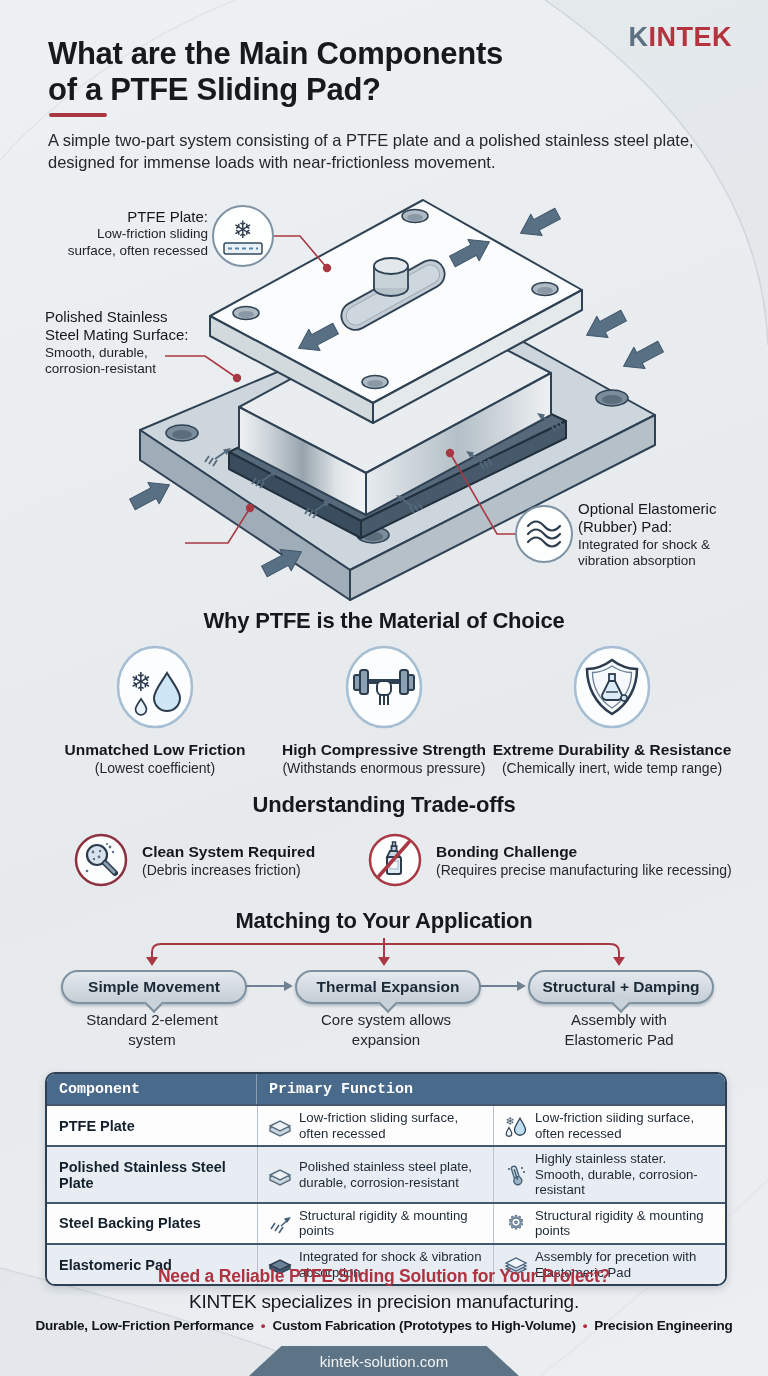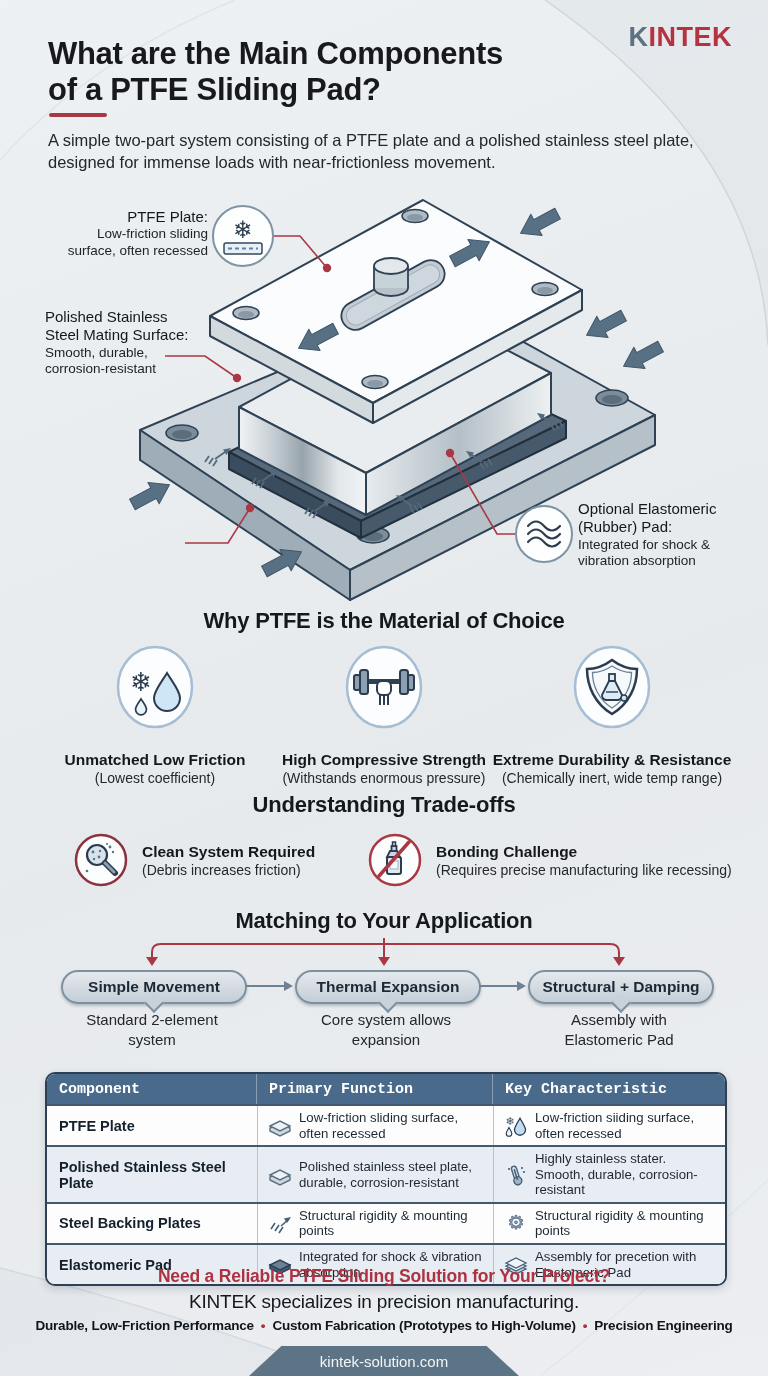--- a/index.html
+++ b/index.html
@@ -22,21 +22,21 @@
   .lab1{top:208px;left:40px;width:168px;text-align:right;}
   .lab2{top:308px;left:45px;width:175px;}
   .lab3{top:533px;left:45px;width:175px;}
   .lab4{top:500px;left:578px;width:175px;}
 
   
   .h2{left:0;width:768px;text-align:center;font-size:22px;font-weight:800;letter-spacing:-.2px;color:#15181c;}
 
   
   .why-col{top:645px;width:250px;text-align:center;transform:translateX(-50%);}
-  .why-col .ttl{margin-top:18px;font-size:15.5px;font-weight:800;color:#14181d;}
+  .why-col .ttl{margin-top:8px;font-size:15.5px;font-weight:800;color:#14181d;}
   .why-col .sub{font-size:14px;color:#24282d;margin-top:1px;}
 
   
   .to-item{top:831px;display:flex;align-items:center;gap:12px;}
   .to-text .ttl{font-size:15.5px;font-weight:800;color:#14181d;}
   .to-text .sub{font-size:14px;color:#24282d;margin-top:1px;}
 
   
   .pill{top:970px;width:182px;height:30px;border:2px solid #7e91a1;border-radius:17px;
     background:linear-gradient(#e4e9ed,#c5ced6);box-shadow:0 2px 3px rgba(40,60,80,.28);
@@ -396,21 +396,20 @@
   </div>
   <div class="abs pill-sub" style="left:619px">
     <div>Assembly with</div>
     <div>Elastomeric Pad</div>
   </div>
 
   <div class="abs table">
     <div class="thead">
       <div class="th">Component</div>
       <div class="th">Primary Function</div>
-      <div class="th">Key Characteristic</div>
     </div>
     <div>
         <div class="trow">
           <div class="tc c1">PTFE Plate</div>
           <div class="tc c2">
             <span class="ticon">
               <svg width="24" height="22" viewBox="-12 -11 24 22">
                 <path d="M-10,2 L0,-3 L10,2 L10,5 L0,10 L-10,5 Z" fill="#cdd8e0" stroke="#5a7080" stroke-width="1.4"></path>
                 <path d="M-10,0 L0,-5 L10,0 L0,5 Z" fill="#eef2f5" stroke="#5a7080" stroke-width="1.4"></path>
               </svg>

